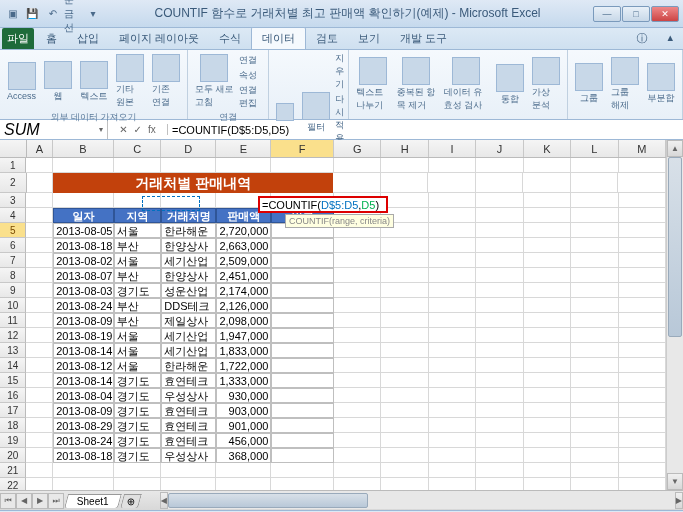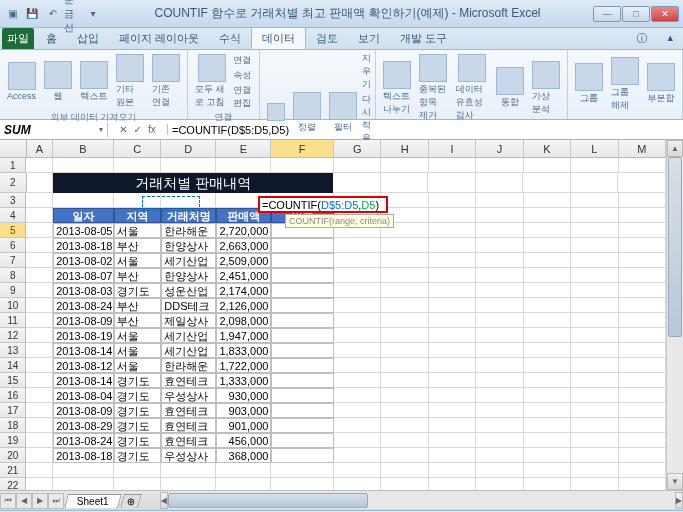--- a/index.html
+++ b/index.html
@@ -22,41 +22,41 @@
 .ribbon-body { height: 70px; background: linear-gradient(#f5f9fd,#e8f0f8); display: flex; border-bottom: 1px solid #9db8d6; }
 .rgroup { border-right: 1px solid #c0d0e0; padding: 2px 4px; display: flex; flex-direction: column; }
 .rgroup-items { flex: 1; display: flex; gap: 2px; align-items: center; }
 .rgroup-label { font-size: 9px; color: #5a7a9a; text-align: center; padding-bottom: 1px; }
 .rbtn { display: flex; flex-direction: column; align-items: center; justify-content: center; padding: 2px 3px; font-size: 9px; color: #4a6a8a; }
 .rbtn .icon { width: 18px; height: 18px; background: #c8d8e8; border: 1px solid #9db8d6; margin-bottom: 1px; }
 .rbtn.big .icon { width: 28px; height: 28px; }
 
 .formula-bar { height: 20px; background: #fff; border-bottom: 1px solid #9db8d6; display: flex; align-items: center; }
 .name-box { width: 108px; border-right: 1px solid #c0c0c0; padding: 0 4px; display: flex; align-items: center; }
-.name-box-text { flex: 1; font-size: 12px; font-style: italic; font-weight: bold; }
+.name-box-text { flex: 1; font-size: 16px; font-style: italic; }
 .name-box-dd { font-size: 8px; color: #666; }
 .fb-btns { width: 60px; display: flex; align-items: center; justify-content: center; gap: 6px; font-size: 10px; color: #666; border-right: 1px solid #c0c0c0; }
 .fb-input { flex: 1; padding: 0 4px; font-size: 11px; }
 
 .sheet-area { height: 350px; background: #fff; display: flex; position: relative; }
 .grid-wrap { flex: 1; overflow: hidden; position: relative; }
 .col-headers { height: 18px; display: flex; background: linear-gradient(#f5f5f5,#e8e8e8); border-bottom: 1px solid #bbb; }
 .corner { width: 28px; border-right: 1px solid #bbb; }
 .colh { border-right: 1px solid #c8c8c8; text-align: center; font-size: 11px; color: #333; line-height: 18px; }
 .colh.sel { background: #fae08c; }
 .cA{width:28px}.cB{width:64px}.cC{width:50px}.cD{width:58px}.cE{width:58px}.cF{width:66px}.cG{width:50px}.cH{width:50px}.cI{width:50px}.cJ{width:50px}.cK{width:50px}.cL{width:50px}.cM{width:50px}
 
 .rows { position: relative; }
 .row { display: flex; height: 15px; }
 .rowh { width: 28px; background: linear-gradient(#f5f5f5,#e8e8e8); border-right: 1px solid #bbb; border-bottom: 1px solid #c8c8c8; text-align: center; font-size: 10px; color: #333; line-height: 15px; }
 .rowh.sel { background: #fae08c; color: #7a4a00; }
 .cell { border-right: 1px solid #d8d8d8; border-bottom: 1px solid #d8d8d8; font-size: 11px; padding: 0 2px; line-height: 15px; overflow: hidden; white-space: nowrap; }
 .cell.right { text-align: right; }
 
-.title-cell { background: #0f172a; color: #fff; font-weight: normal; text-align: center; font-size: 14px; line-height: 20px; height: 20px; }
+.title-cell { background: #c2410c; color: #fff; font-weight: bold; text-align: center; font-size: 14px; line-height: 20px; height: 20px; }
 .hdr { background: #4472c4; color: #fff; text-align: center; font-weight: bold; border: 1px solid #2f5597; }
 .data { border: 1px solid #bfbfbf; background: #fff; }
 
 .editing-cell { position: absolute; top: 56px; left: 258px; width: 130px; height: 17px; border: 2px solid #d00; background: #fff; font-size: 11px; padding: 0 2px; line-height: 15px; }
 .edit-text .fn-equal { color: #000; }
 .edit-text .ref1 { color: #0070c0; }
 .edit-text .ref2 { color: #00b050; }
 .tooltip { position: absolute; top: 74px; left: 285px; background: #ffffe1; border: 1px solid #aaa; font-size: 9px; padding: 1px 3px; color: #888; }
 
 .range-hl { position: absolute; border: 1px dashed #0070c0; pointer-events: none; }
@@ -153,24 +153,20 @@
         <span>속성</span>
         <span>연결 편집</span>
       </div>
     </div>
     <div class="rgroup-label">연결</div>
   </div>
   <div class="rgroup">
     <div class="rgroup-items">
       <div class="rbtn">
           <div class="icon"></div>
-        </div>
-      <div class="rbtn big">
-          <div class="icon"></div>
-          <span>정렬</span>
         </div>
       <div class="rbtn big">
           <div class="icon"></div>
           <span>필터</span>
         </div>
       <div style="display:flex;flex-direction:column;font-size:9px;color:#4a6a8a;gap:2px">
         <span>지우기</span>
         <span>다시 적용</span>
         <span>고급</span>
       </div>

